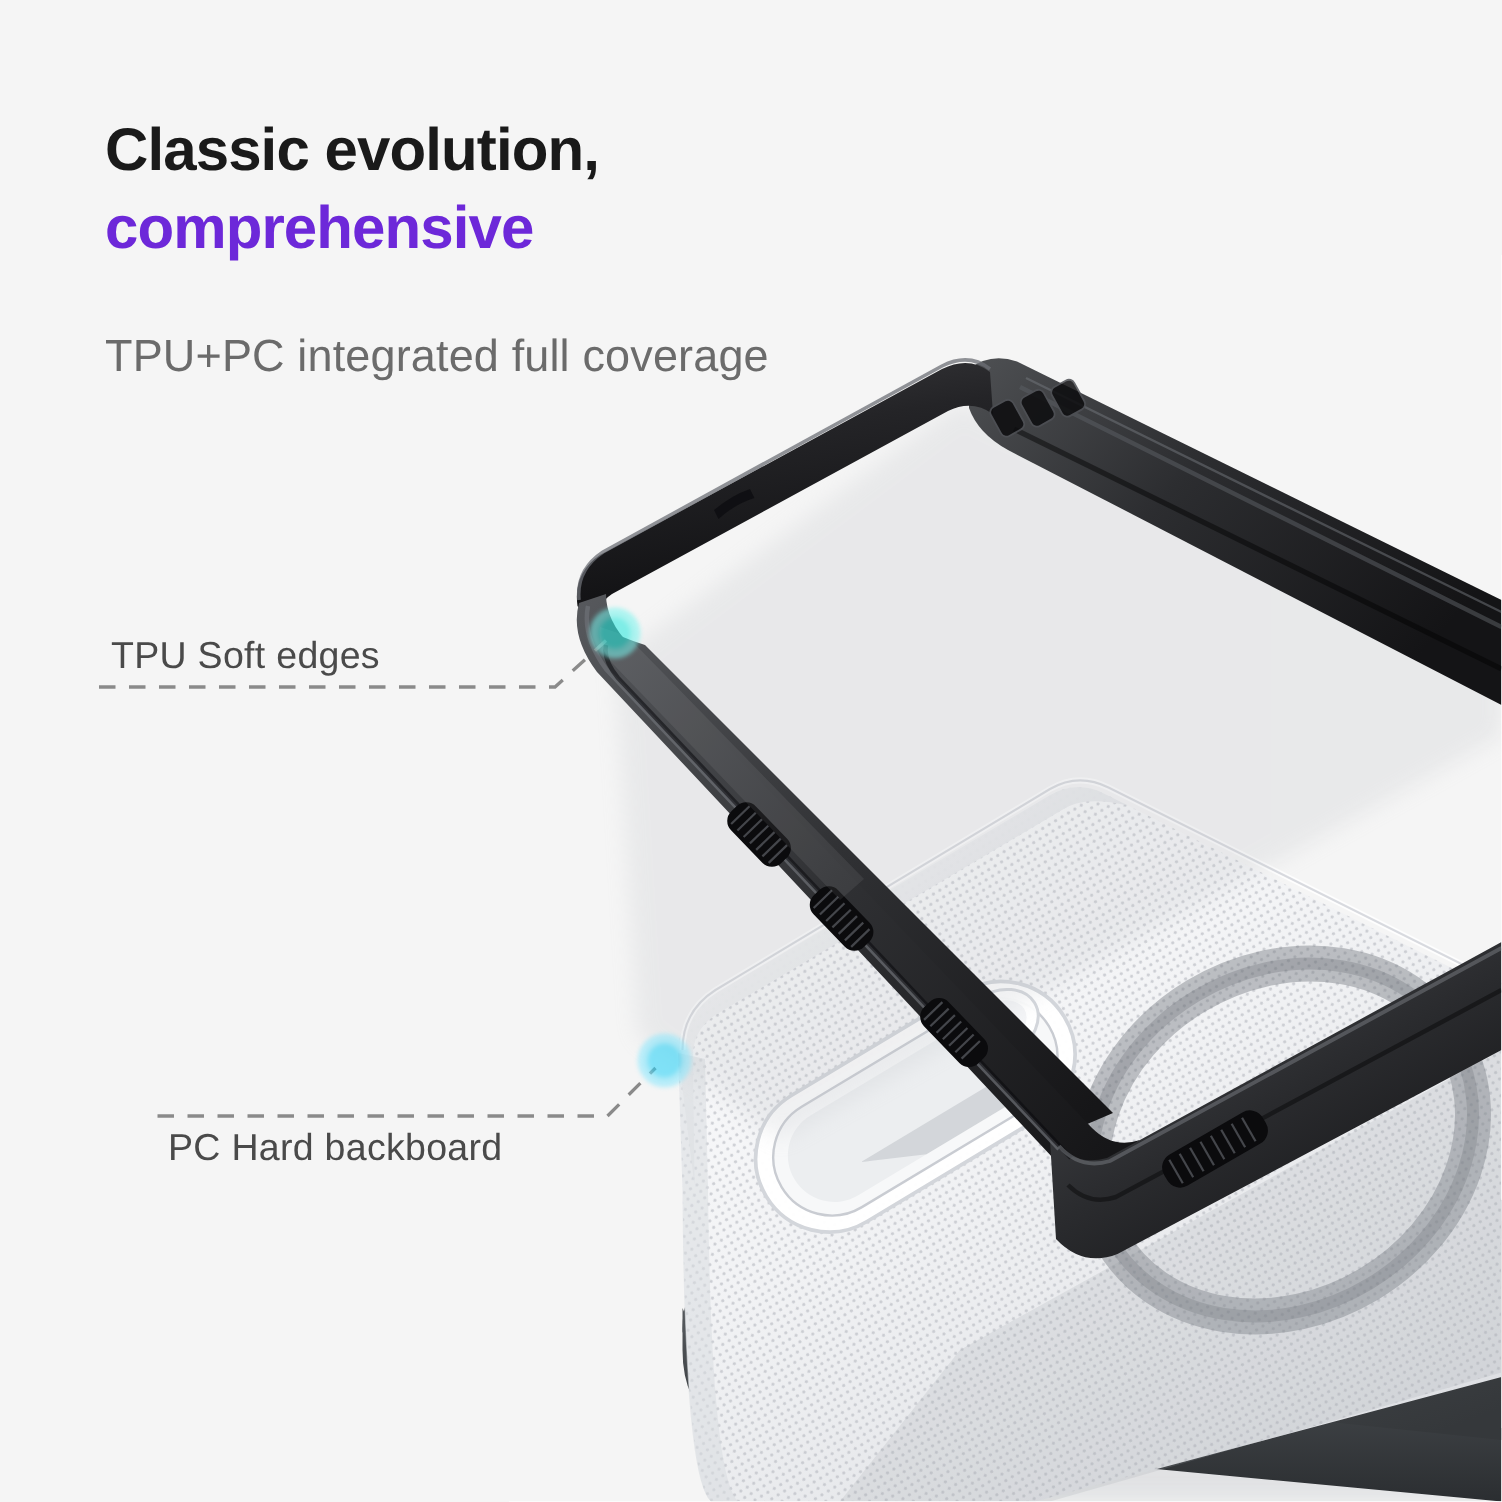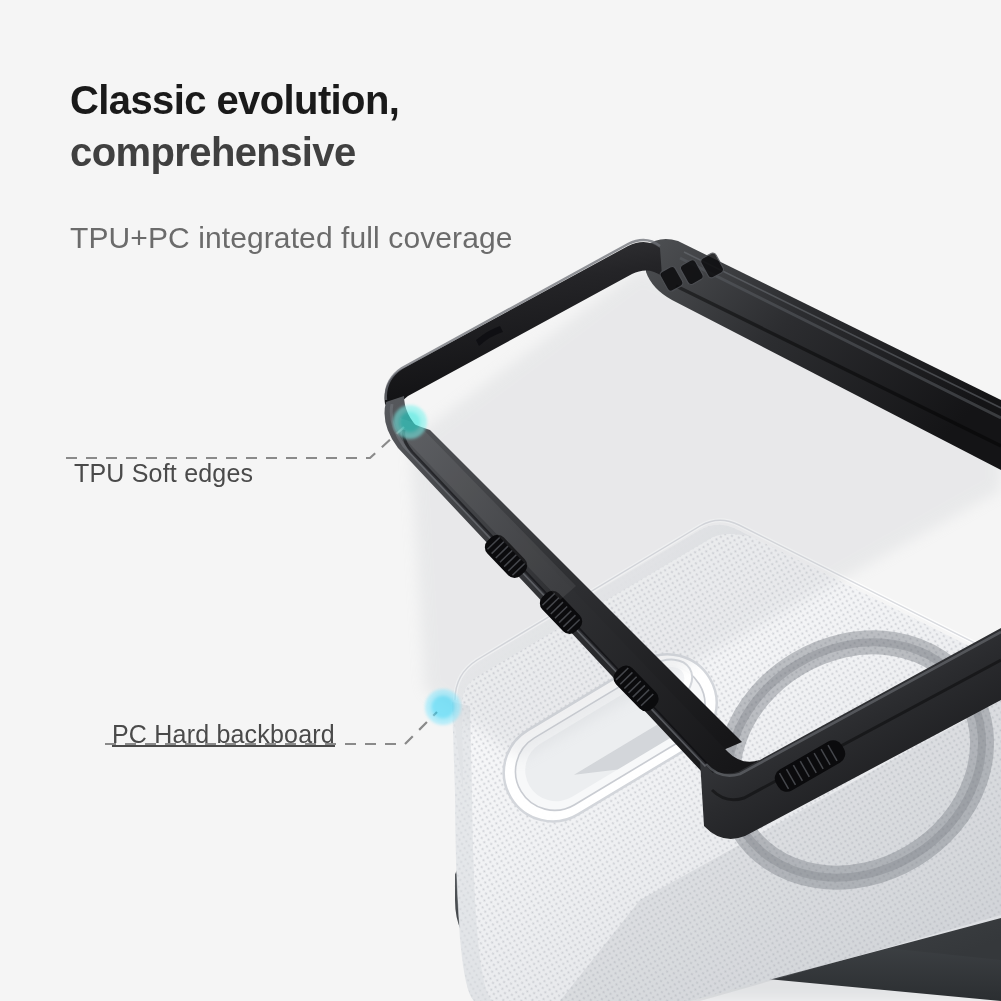--- a/index.html
+++ b/index.html
@@ -384,22 +384,22 @@
 
   <div class="dot" id="dot-tpu" style="width: 34px; height: 34px; left: 393px; top: 405px; background: rgb(125, 244, 238); opacity: 0.55; filter: blur(1.5px);">
       <div class="core" style="width: 20px; height: 20px; background: rgb(31, 232, 220); box-shadow: rgb(31, 232, 220) 0px 0px 6px;"></div>
     </div>
   <div class="dot" id="dot-pc" style="width: 36px; height: 36px; left: 425px; top: 689px; background: rgb(143, 232, 253); opacity: 0.55; filter: blur(1.5px);">
       <div class="core" style="width: 22px; height: 22px; background: rgb(34, 211, 250); box-shadow: rgb(34, 211, 250) 0px 0px 6px;"></div>
     </div>
 
   <div id="headline">
     <span class="line" style="color: rgb(26, 26, 26);">Classic evolution,</span>
-    <span class="line" style="color: #404040;">comprehensive</span>
+    <span class="line" style="color: #6d28d9;">comprehensive</span>
   </div>
 
   <div id="subtitle" style="color: rgb(107, 107, 107);">TPU+PC integrated full coverage</div>
 
-  <div class="callout-label" id="callout-tpu-label" style="left: 74px; top: 423px; margin-top: 36px;">TPU Soft edges</div>
-
-  <div class="callout-label" id="callout-pc-label" style="left: 112px; top: 720px; text-decoration: underline;">PC Hard backboard</div>
+  <div class="callout-label" id="callout-tpu-label" style="left: 74px; top: 423px;">TPU Soft edges</div>
+
+  <div class="callout-label" id="callout-pc-label" style="left: 112px; top: 751px;">PC Hard backboard</div>
 
 </div>
 
 </body></html>

